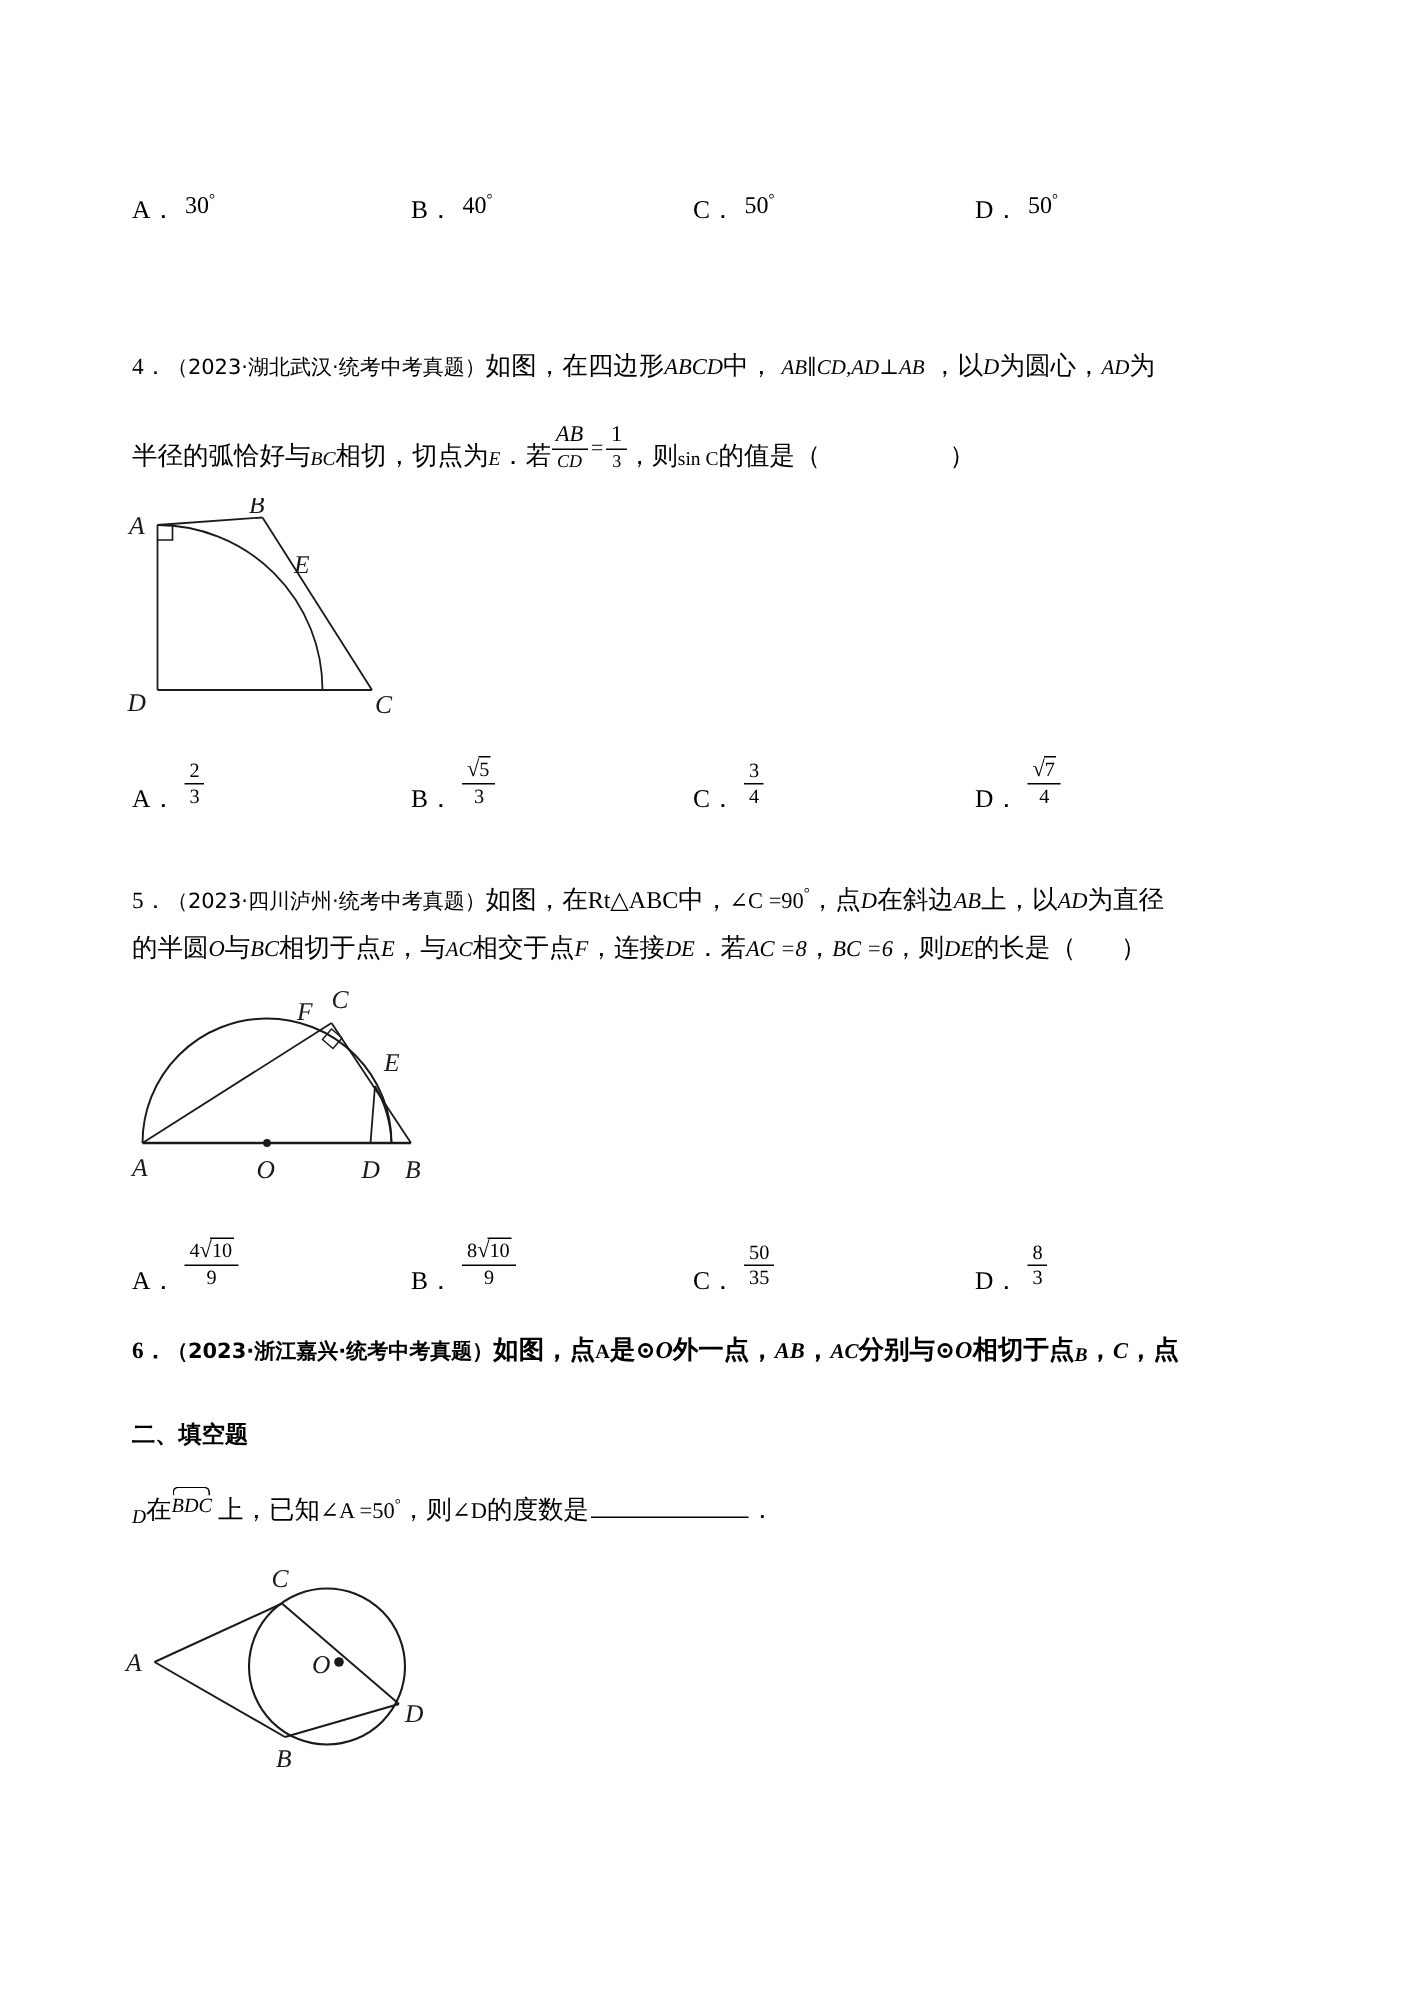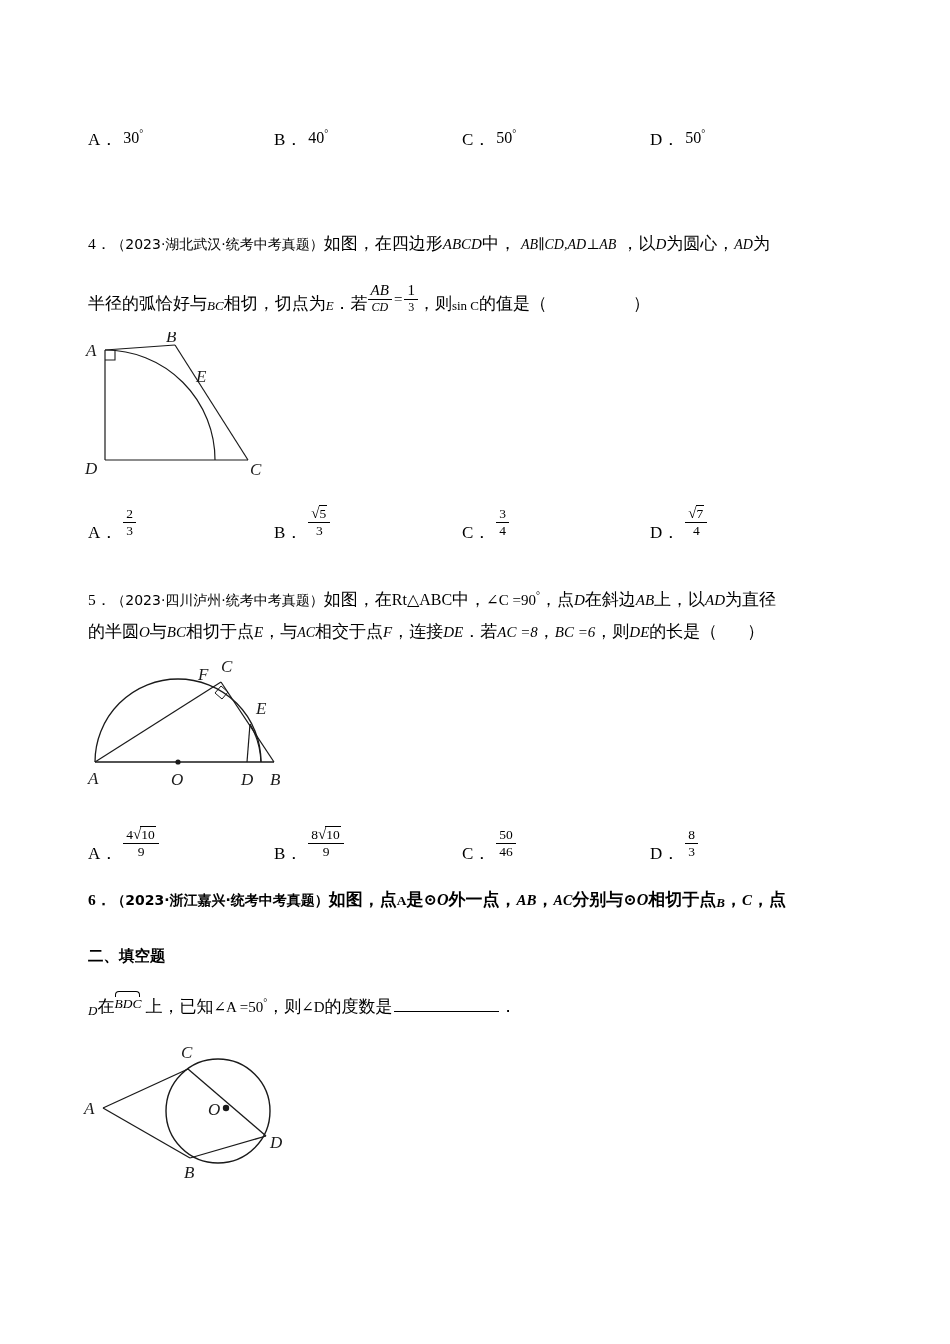--- a/index.html
+++ b/index.html
@@ -304,21 +304,21 @@
       <span class="lbl">B．</span>
       <span class="frac frac-sm">
           <span class="num"><span class="rad"><span>8</span><span class="rsym">√</span><span class="rbody">10</span></span></span>
           <span class="den">9</span>
         </span>
     </div>
     <div class="opt" style="left:374px;">
       <span class="lbl">C．</span>
       <span class="frac frac-sm">
           <span class="num">50</span>
-          <span class="den">46</span>
+          <span class="den">35</span>
         </span>
     </div>
     <div class="opt" style="left:562px;">
       <span class="lbl">D．</span>
       <span class="frac frac-sm">
           <span class="num">8</span>
           <span class="den">3</span>
         </span>
     </div>
   </div>

